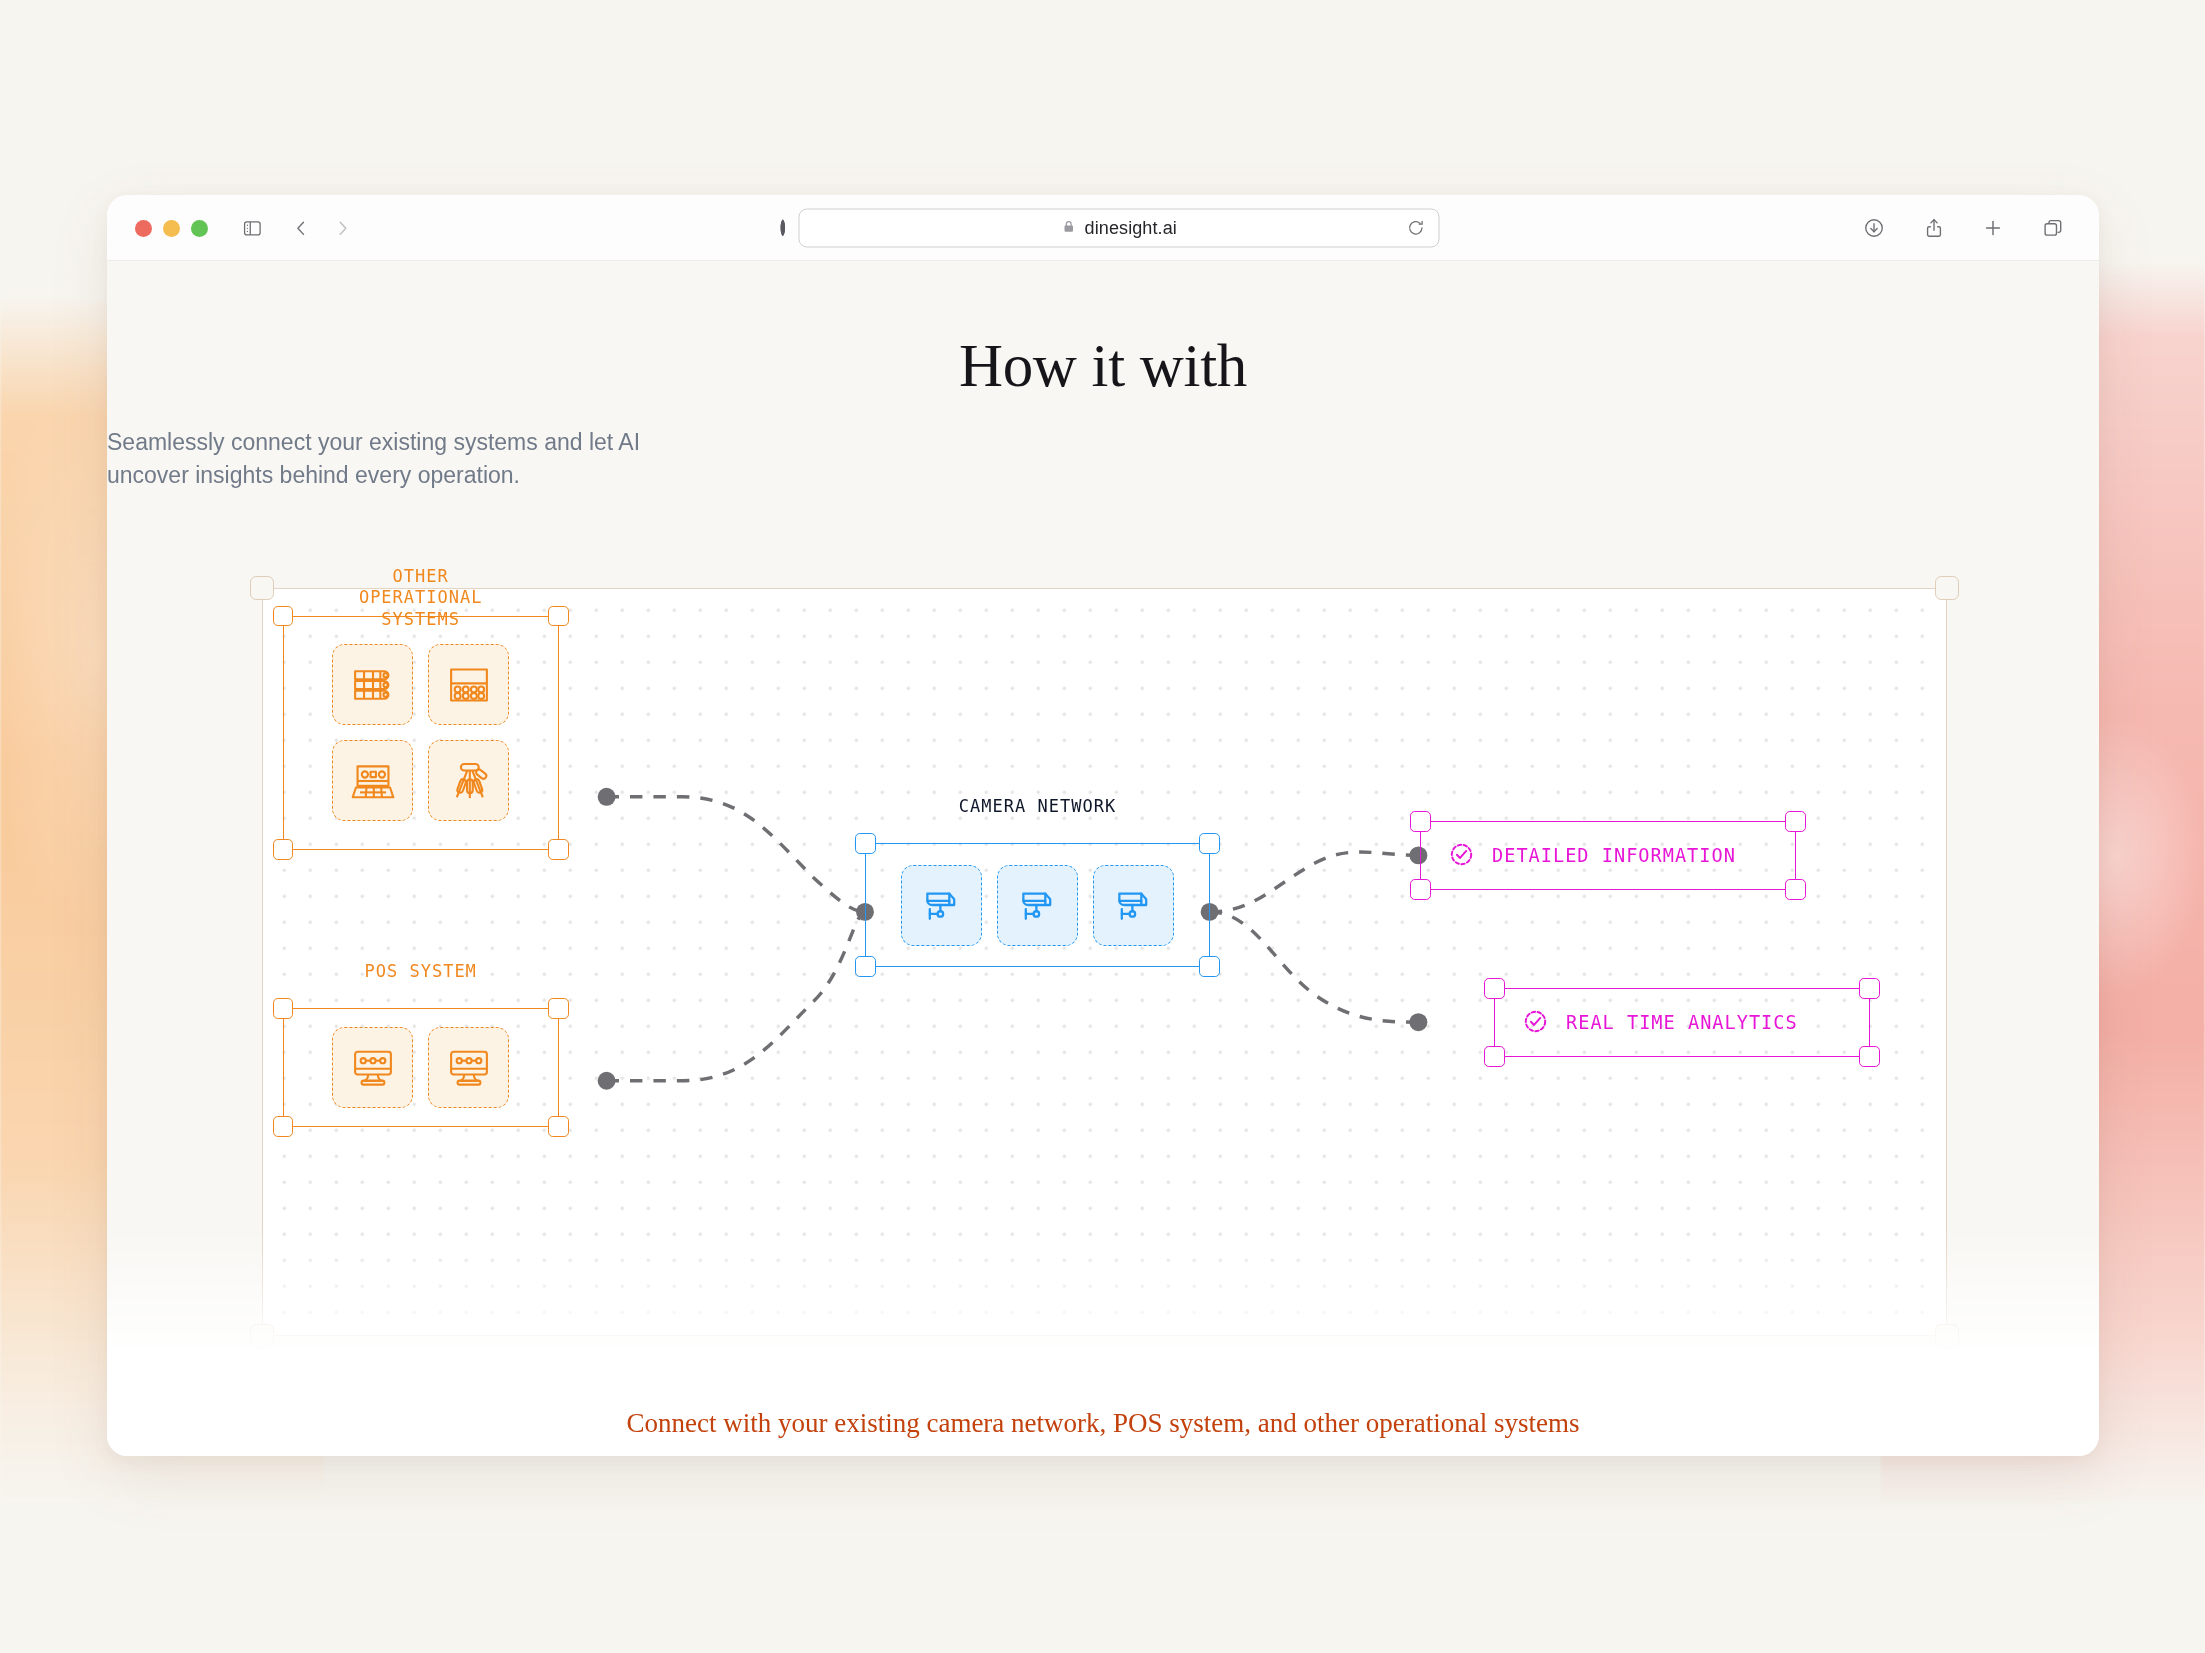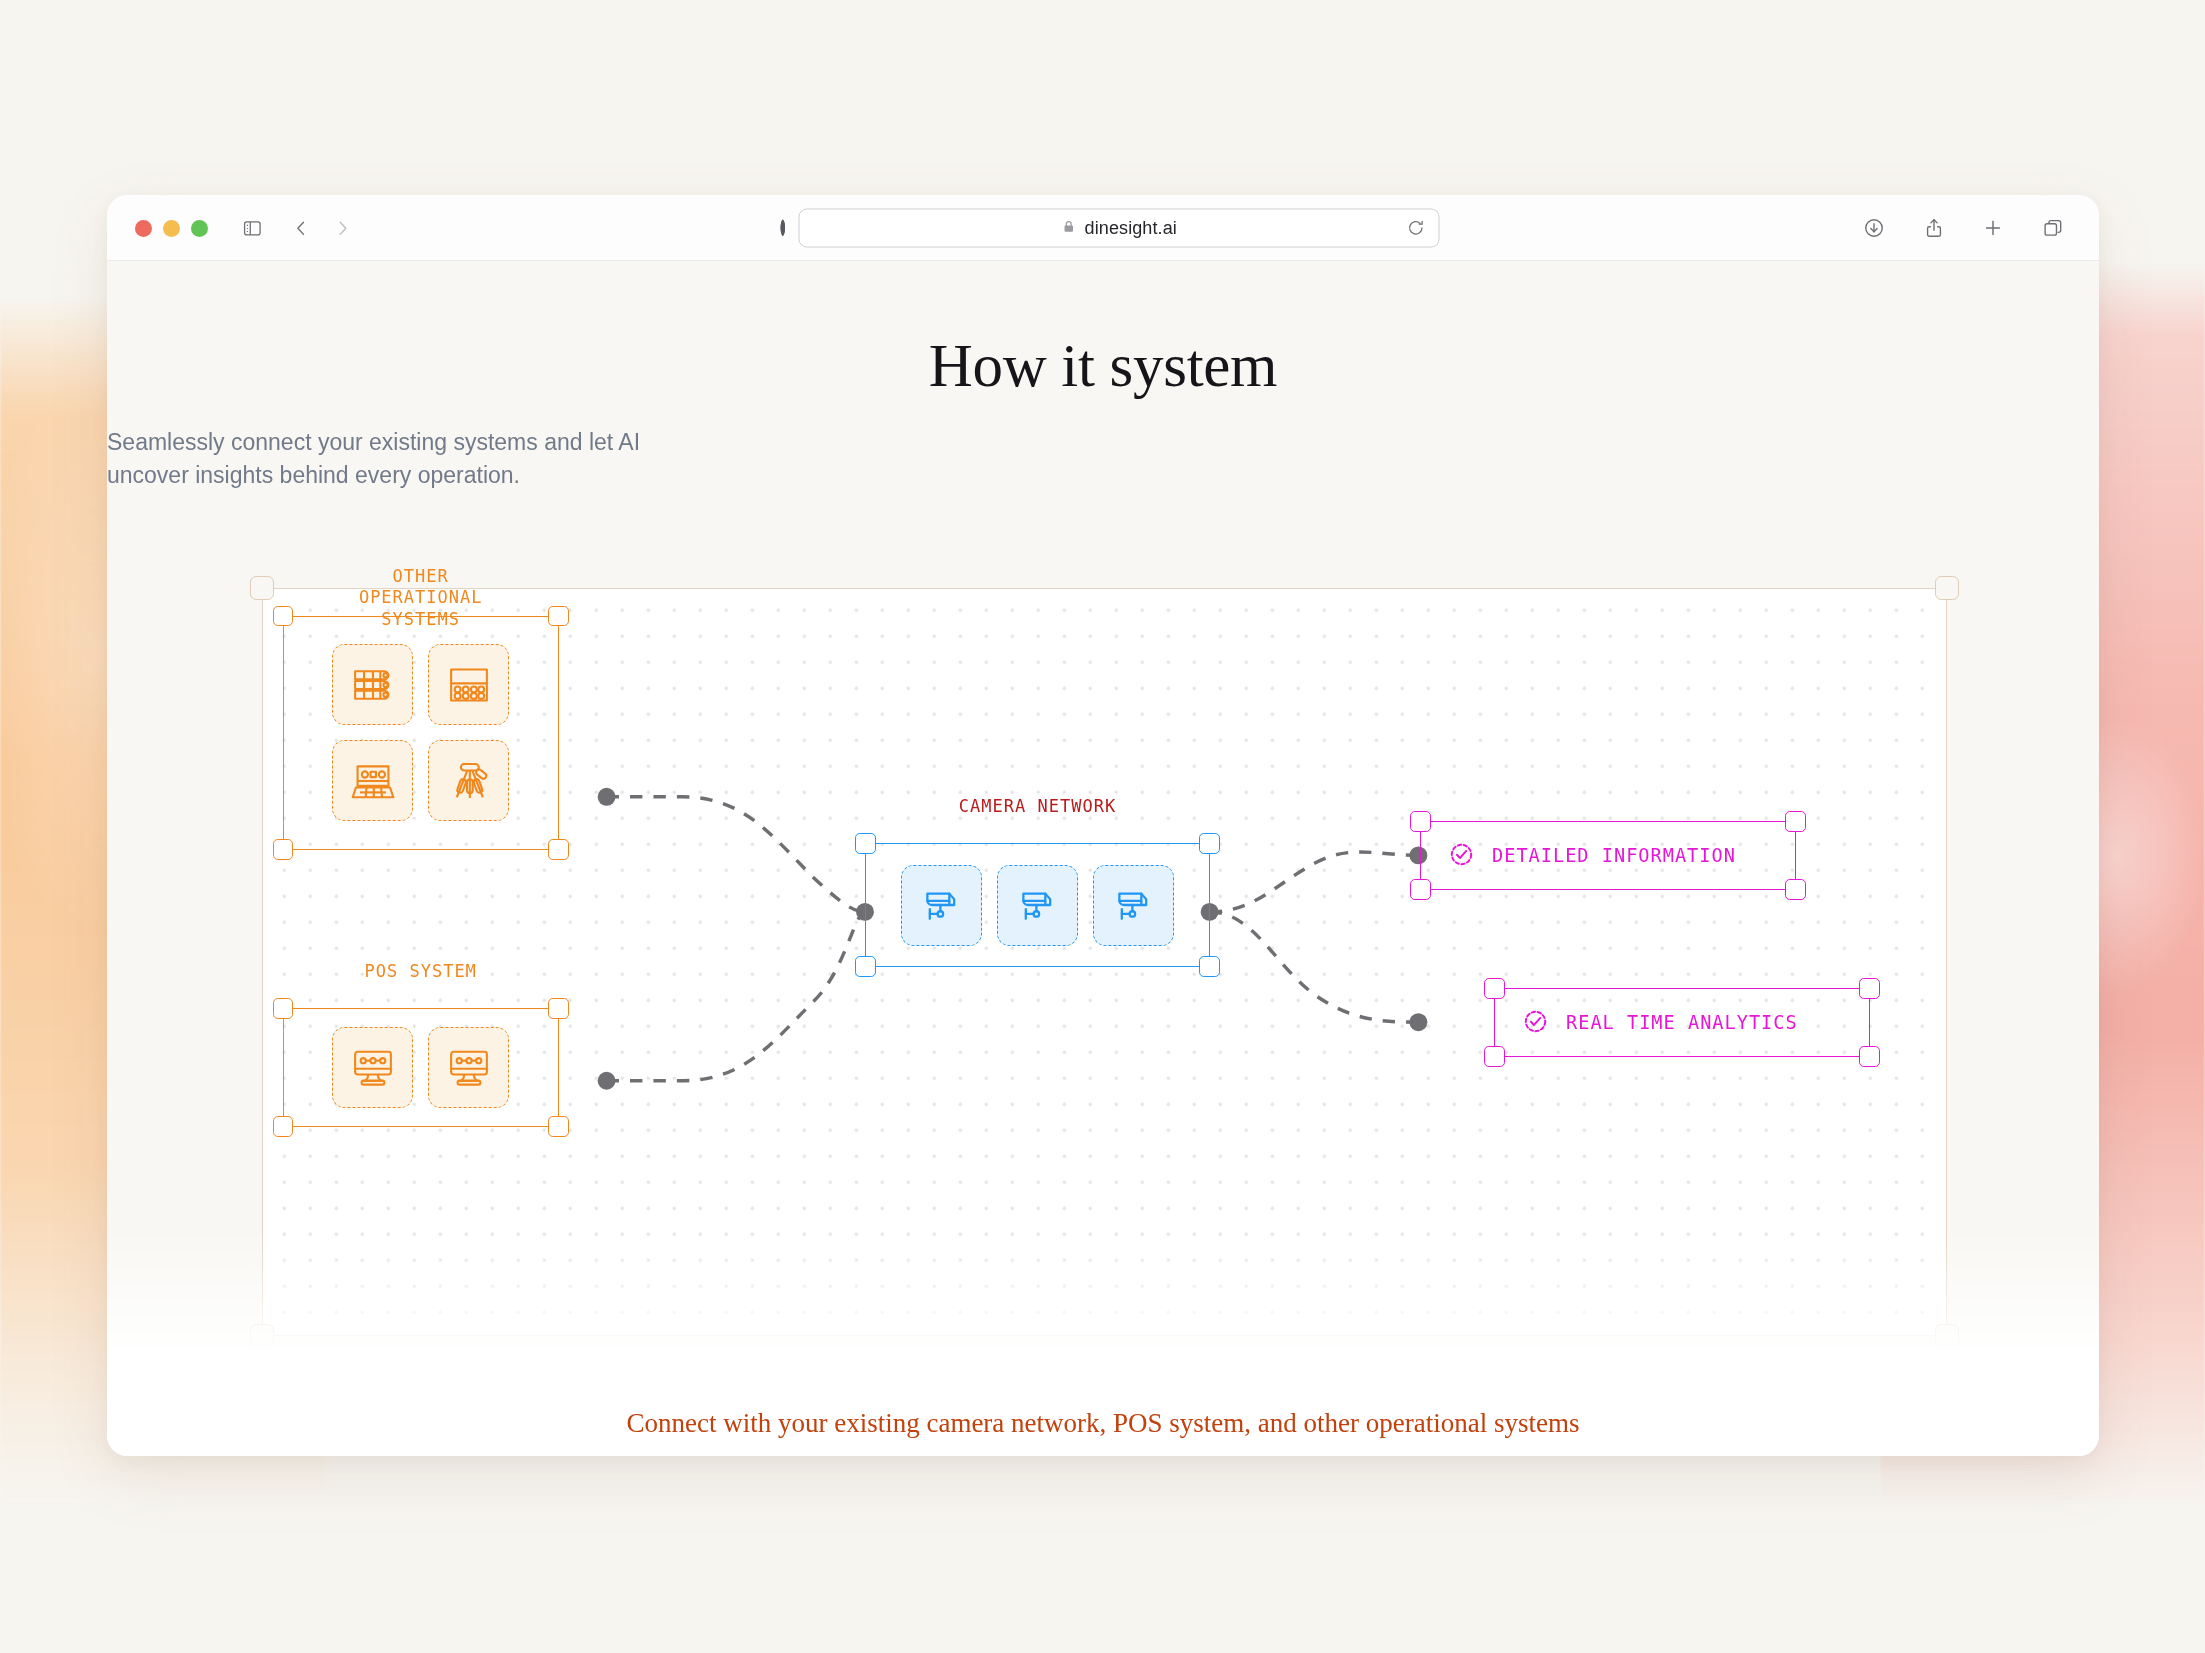--- a/index.html
+++ b/index.html
@@ -236,21 +236,21 @@
   }
 
   
   .orange { color: #f0881e; padding-left: 40px; }
   .orange .tile { background: #fdf3e5; }
   .orange .node-label { color: #f0881e; }
 
   
   .blue { color: #2196f3; }
   .blue .tile { background: #e3f2fd; }
-  .blue .node-label { color: #b91c1c; }
+  .blue .node-label { color: #0f172a; }
 
   
   .magenta { color: #e715d6; }
 
   
   #node-other  { left: 20.7px;  top: 27.6px;  width: 276px; height: 234px; }
   #node-other .node-label { top: -50px; }
   #node-other .tiles {
     grid-template-columns: repeat(2, 81px);
     grid-template-rows: repeat(2, 81px);
@@ -398,21 +398,21 @@
         <svg width="22" height="22" viewBox="0 0 24 24" fill="none" stroke="currentColor" stroke-width="1.5" stroke-linejoin="round">
           <rect x="3.4" y="7.4" width="12.4" height="12.4" rx="2.2"></rect>
           <path d="M7.6 7.4V6.2a2.2 2.2 0 0 1 2.2-2.2h8.4a2.2 2.2 0 0 1 2.2 2.2v8.4a2.2 2.2 0 0 1-2.2 2.2h-1.2"></path>
         </svg>
       </div>
     </div>
   </div>
 
   <div class="page">
 
-    <h1 class="headline">How it system</h1>
+    <h1 class="headline">How it with</h1>
 
     <div class="subhead">
       <div>Seamlessly connect your existing systems and let AI</div>
       <div>uncover insights behind every operation.</div>
     </div>
 
     <div class="canvas-wrap">
       <div class="canvas"></div>
       <div class="handle tl"></div>
       <div class="handle tr"></div>

